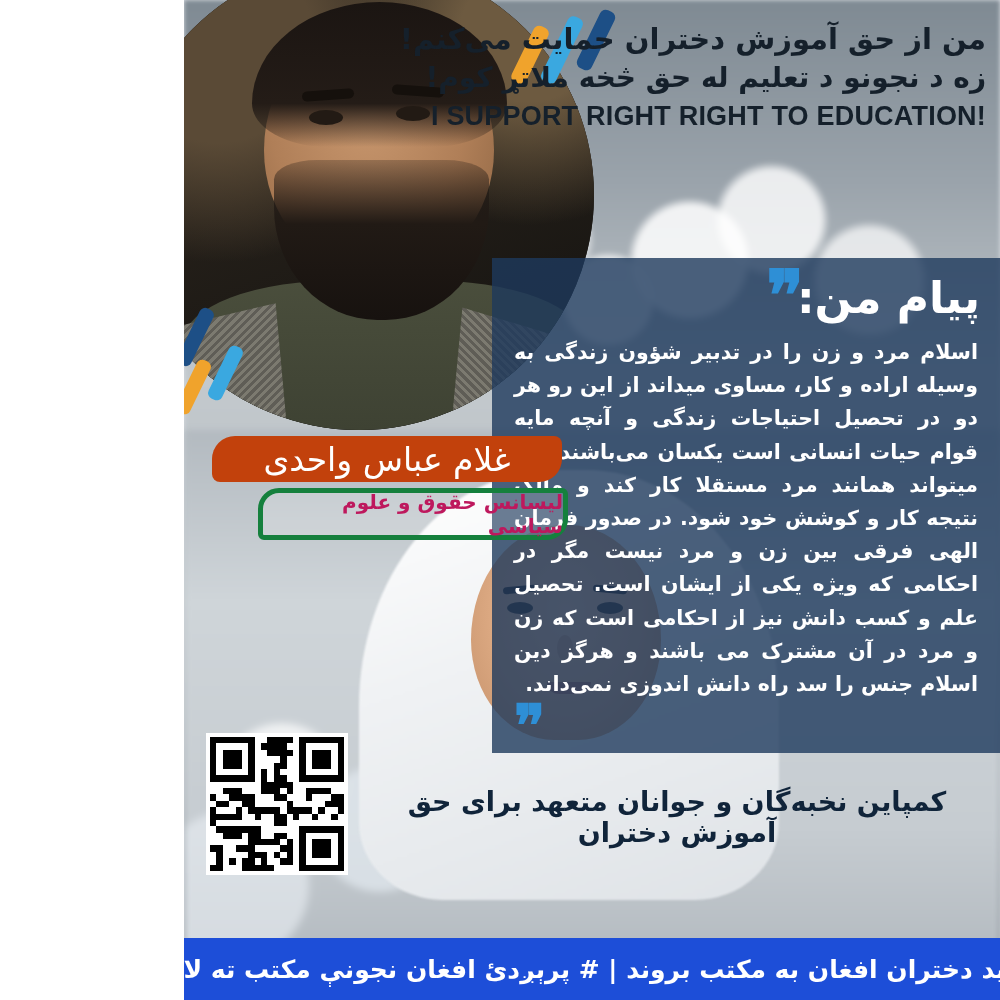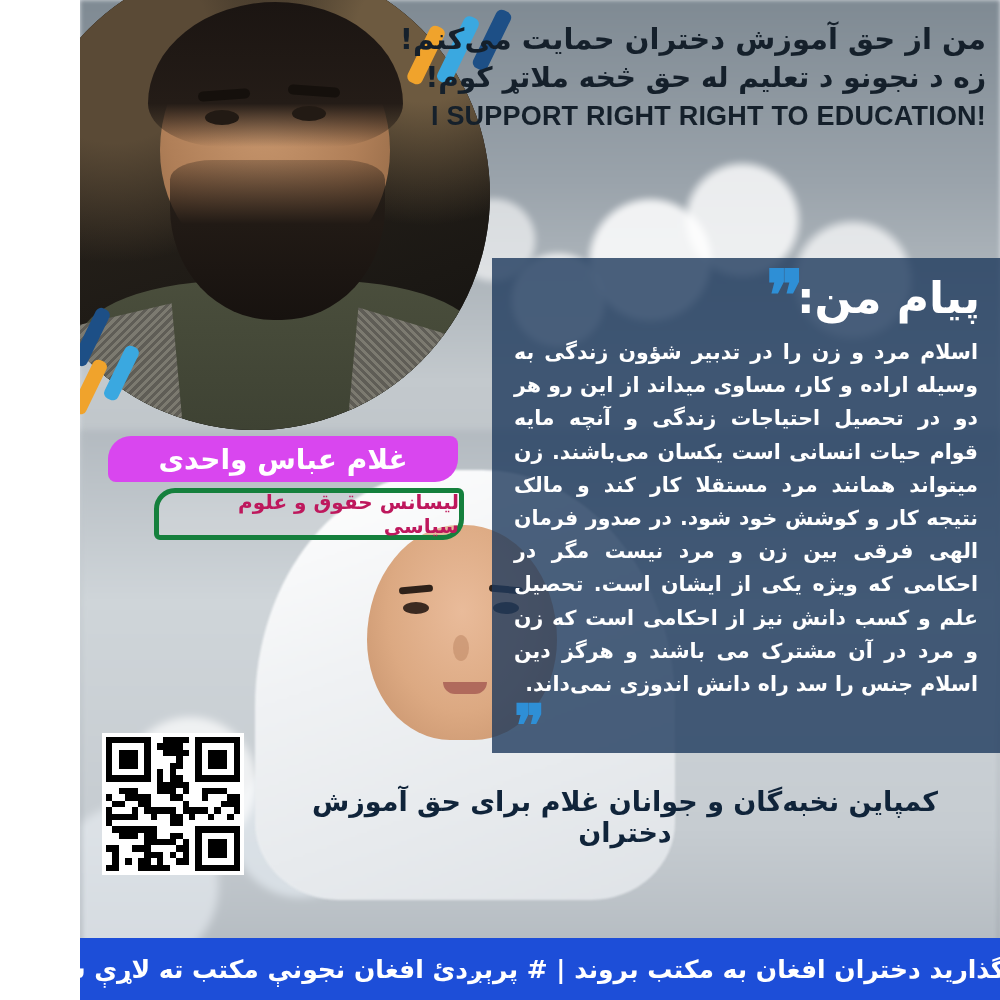--- a/index.html
+++ b/index.html
@@ -4,21 +4,21 @@
 <style>
   html,body{margin:0;padding:0;}
   body{
     width:1000px;height:1000px;
     font-family:"DejaVu Sans","Liberation Sans",sans-serif;
     background:#ffffff;
     overflow:hidden;
   }
   .poster{
     position:relative;
-    width:920px;height:1000px;
+    width:816px;height:1000px;
     overflow:hidden;
     background:#d9dde2;
   }
 
   
   .bg-photo{
     position:absolute;inset:0;
     background:
       radial-gradient(circle at 62% 26%, rgba(255,255,255,.85) 0 6%, rgba(255,255,255,0) 7%),
       radial-gradient(circle at 72% 22%, rgba(255,255,255,.8) 0 5%, rgba(255,255,255,0) 6%),
@@ -152,24 +152,24 @@
   }
   .msg-body{
     position:absolute;right:22px;left:22px;top:78px;
     font-size:20.5px;line-height:1.62;text-align:justify;direction:rtl;
     font-weight:bold;
   }
 
   
   .name-plate{
     position:absolute;left:28px;top:436px;width:350px;height:46px;
-    background:#d946ef;
+    background:#c2410c;
     border-radius:23px 8px 23px 8px;
     display:flex;align-items:center;justify-content:center;
-    color:#fff;font-size:28px;font-weight:bold;direction:rtl;
+    color:#fff;font-size:33px;font-weight:normal;direction:rtl;
   }
   .title-plate{
     position:absolute;left:74px;top:488px;width:300px;height:42px;
     border:5px solid #15803d;border-radius:21px 6px 21px 6px;
     display:flex;align-items:center;justify-content:center;
     color:#be185d;font-size:20px;font-weight:bold;direction:rtl;
     background:rgba(255,255,255,.18);
   }
 
   
@@ -712,19 +712,19 @@
         <i class="on"></i>
         <i class="on"></i>
         <i class=""></i>
         <i class=""></i>
         <i class=""></i>
         <i class="on"></i>
         <i class="on"></i>
       </div>
   </div>
 
-  <div class="campaign">کمپاین نخبه‌گان و جوانان غلام برای حق آموزش دختران</div>
+  <div class="campaign">کمپاین نخبه‌گان و جوانان متعهد برای حق آموزش دختران</div>
 
   <div class="dark-bar">
     <span># بگذارید دختران افغان به مکتب بروند | # پرېږدئ افغان نجونې مکتب ته لاړې شي</span>
   </div>
 
 </div>
 
 </body></html>

